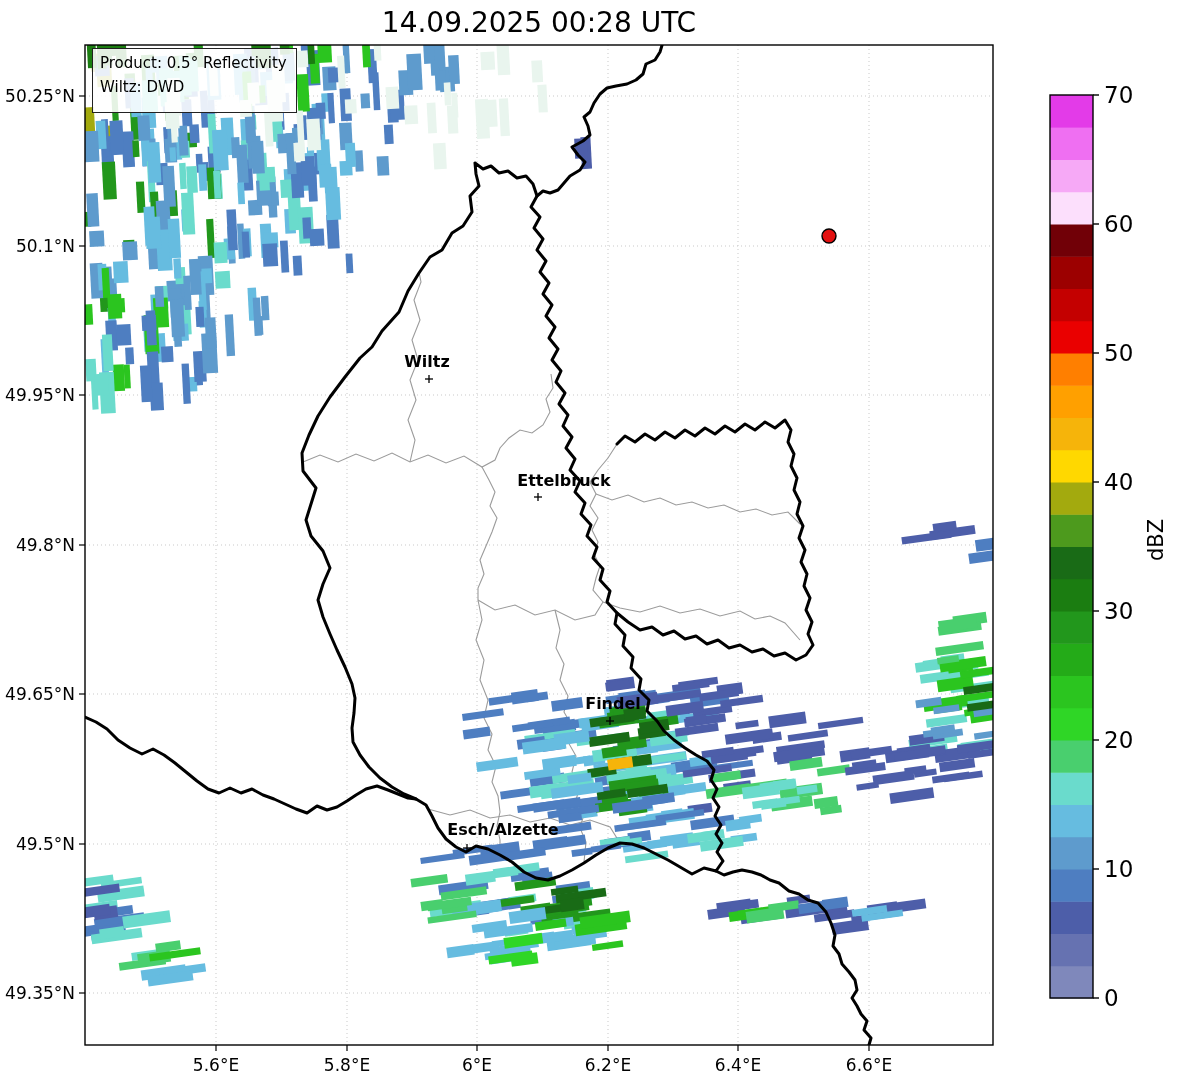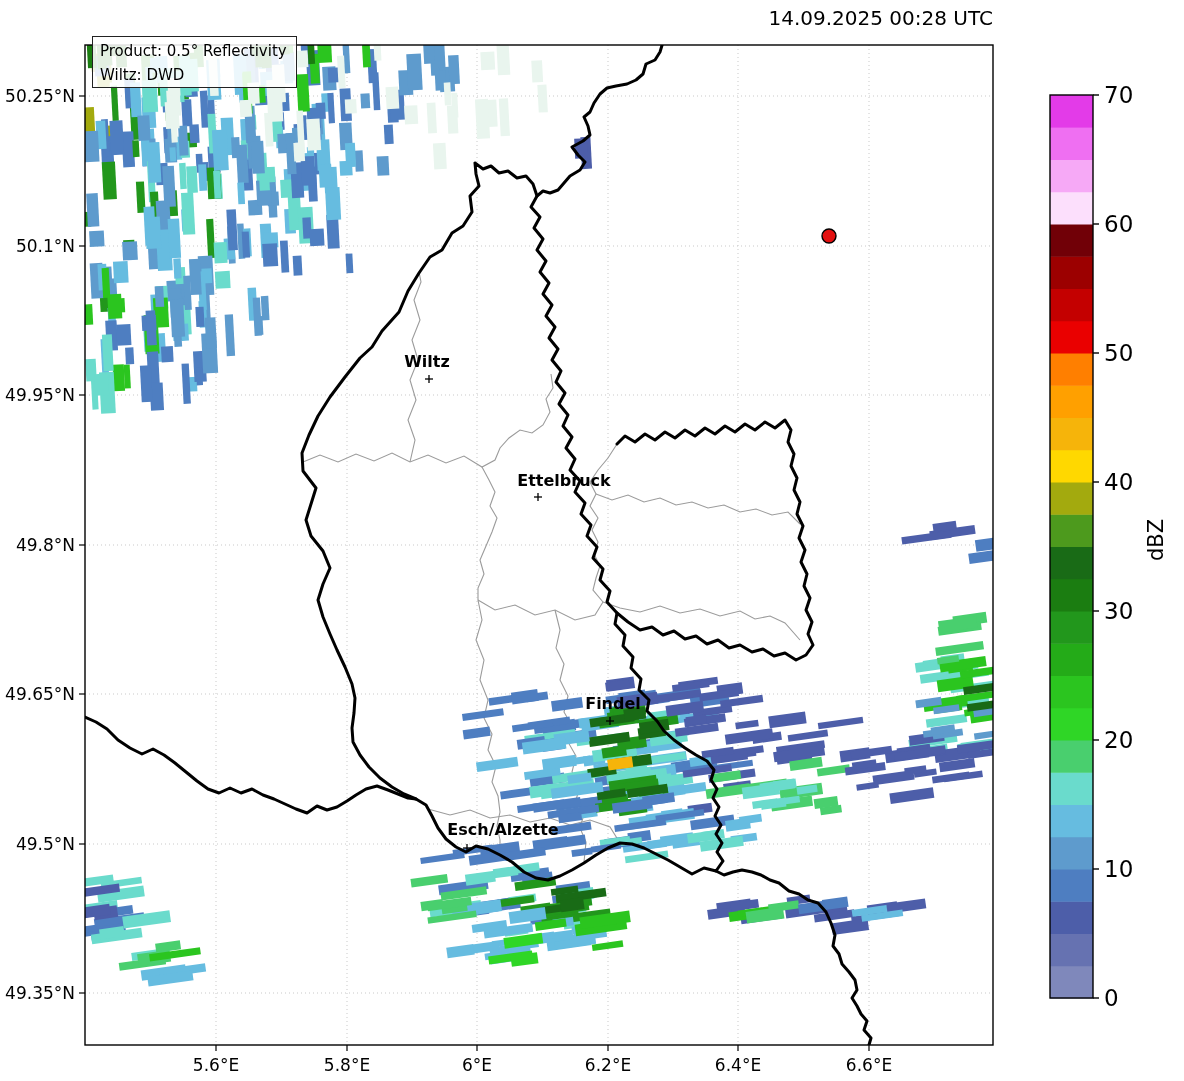--- a/index.html
+++ b/index.html
@@ -1,22 +1,22 @@
 <!DOCTYPE html>
 <html><head>
 <meta charset="utf-8">
 <style>
   html,body{margin:0;padding:0;background:#fff;}
   #fig{position:relative;width:1184px;height:1081px;background:#fff;
        font-family:"DejaVu Sans","Liberation Sans",sans-serif;overflow:hidden;}
   #fig svg{position:absolute;left:0;top:0;}
-  .title{position:absolute;left:85px;top:6px;width:908px;text-align:right;
-         font-size:20px;color:#000;white-space:nowrap;}
-  .anno{position:absolute;left:92px;top:36px;background:rgba(255,255,255,0.88);
-        border:1px solid #222;padding:2px 9px 0 7px;font-size:15px;line-height:24px;color:#000;}
+  .title{position:absolute;left:85px;top:6px;width:908px;text-align:center;
+         font-size:28px;color:#000;white-space:nowrap;}
+  .anno{position:absolute;left:92px;top:48px;background:rgba(255,255,255,0.88);
+        border:1px solid #222;padding:2px 9px 13px 7px;font-size:15px;line-height:24px;color:#000;}
   .dbz{position:absolute;left:1134px;top:520px;width:60px;height:40px;
        transform:rotate(-90deg);transform-origin:center;font-size:21px;color:#000;text-align:center;}
 </style>
 </head>
 <body>
 
 <div id="fig">
   <svg id="mapsvg" width="1184" height="1081">
       <defs>
         <clipPath id="mapclip">

